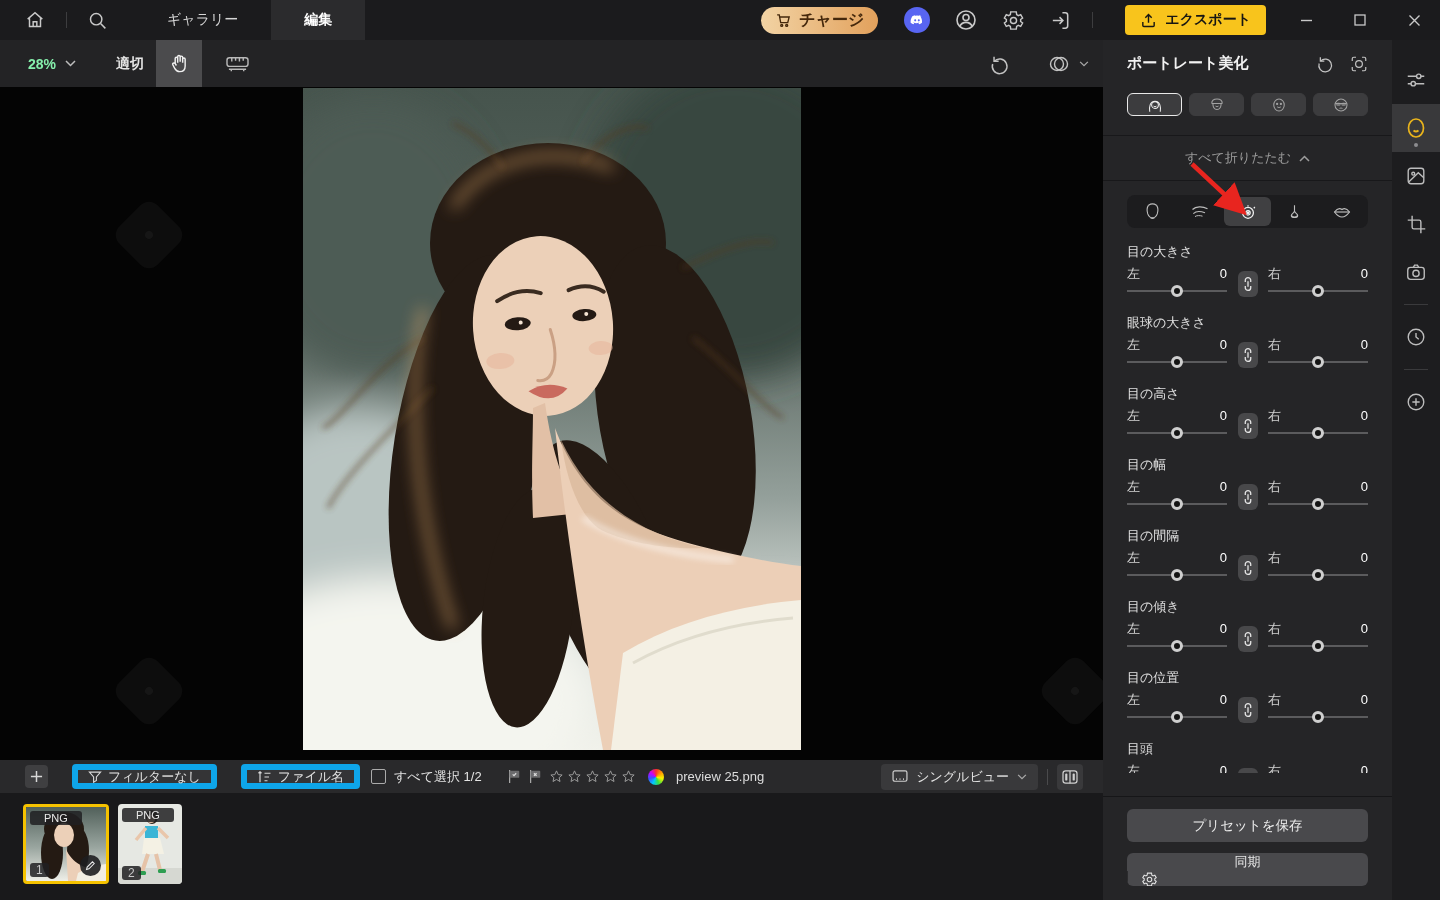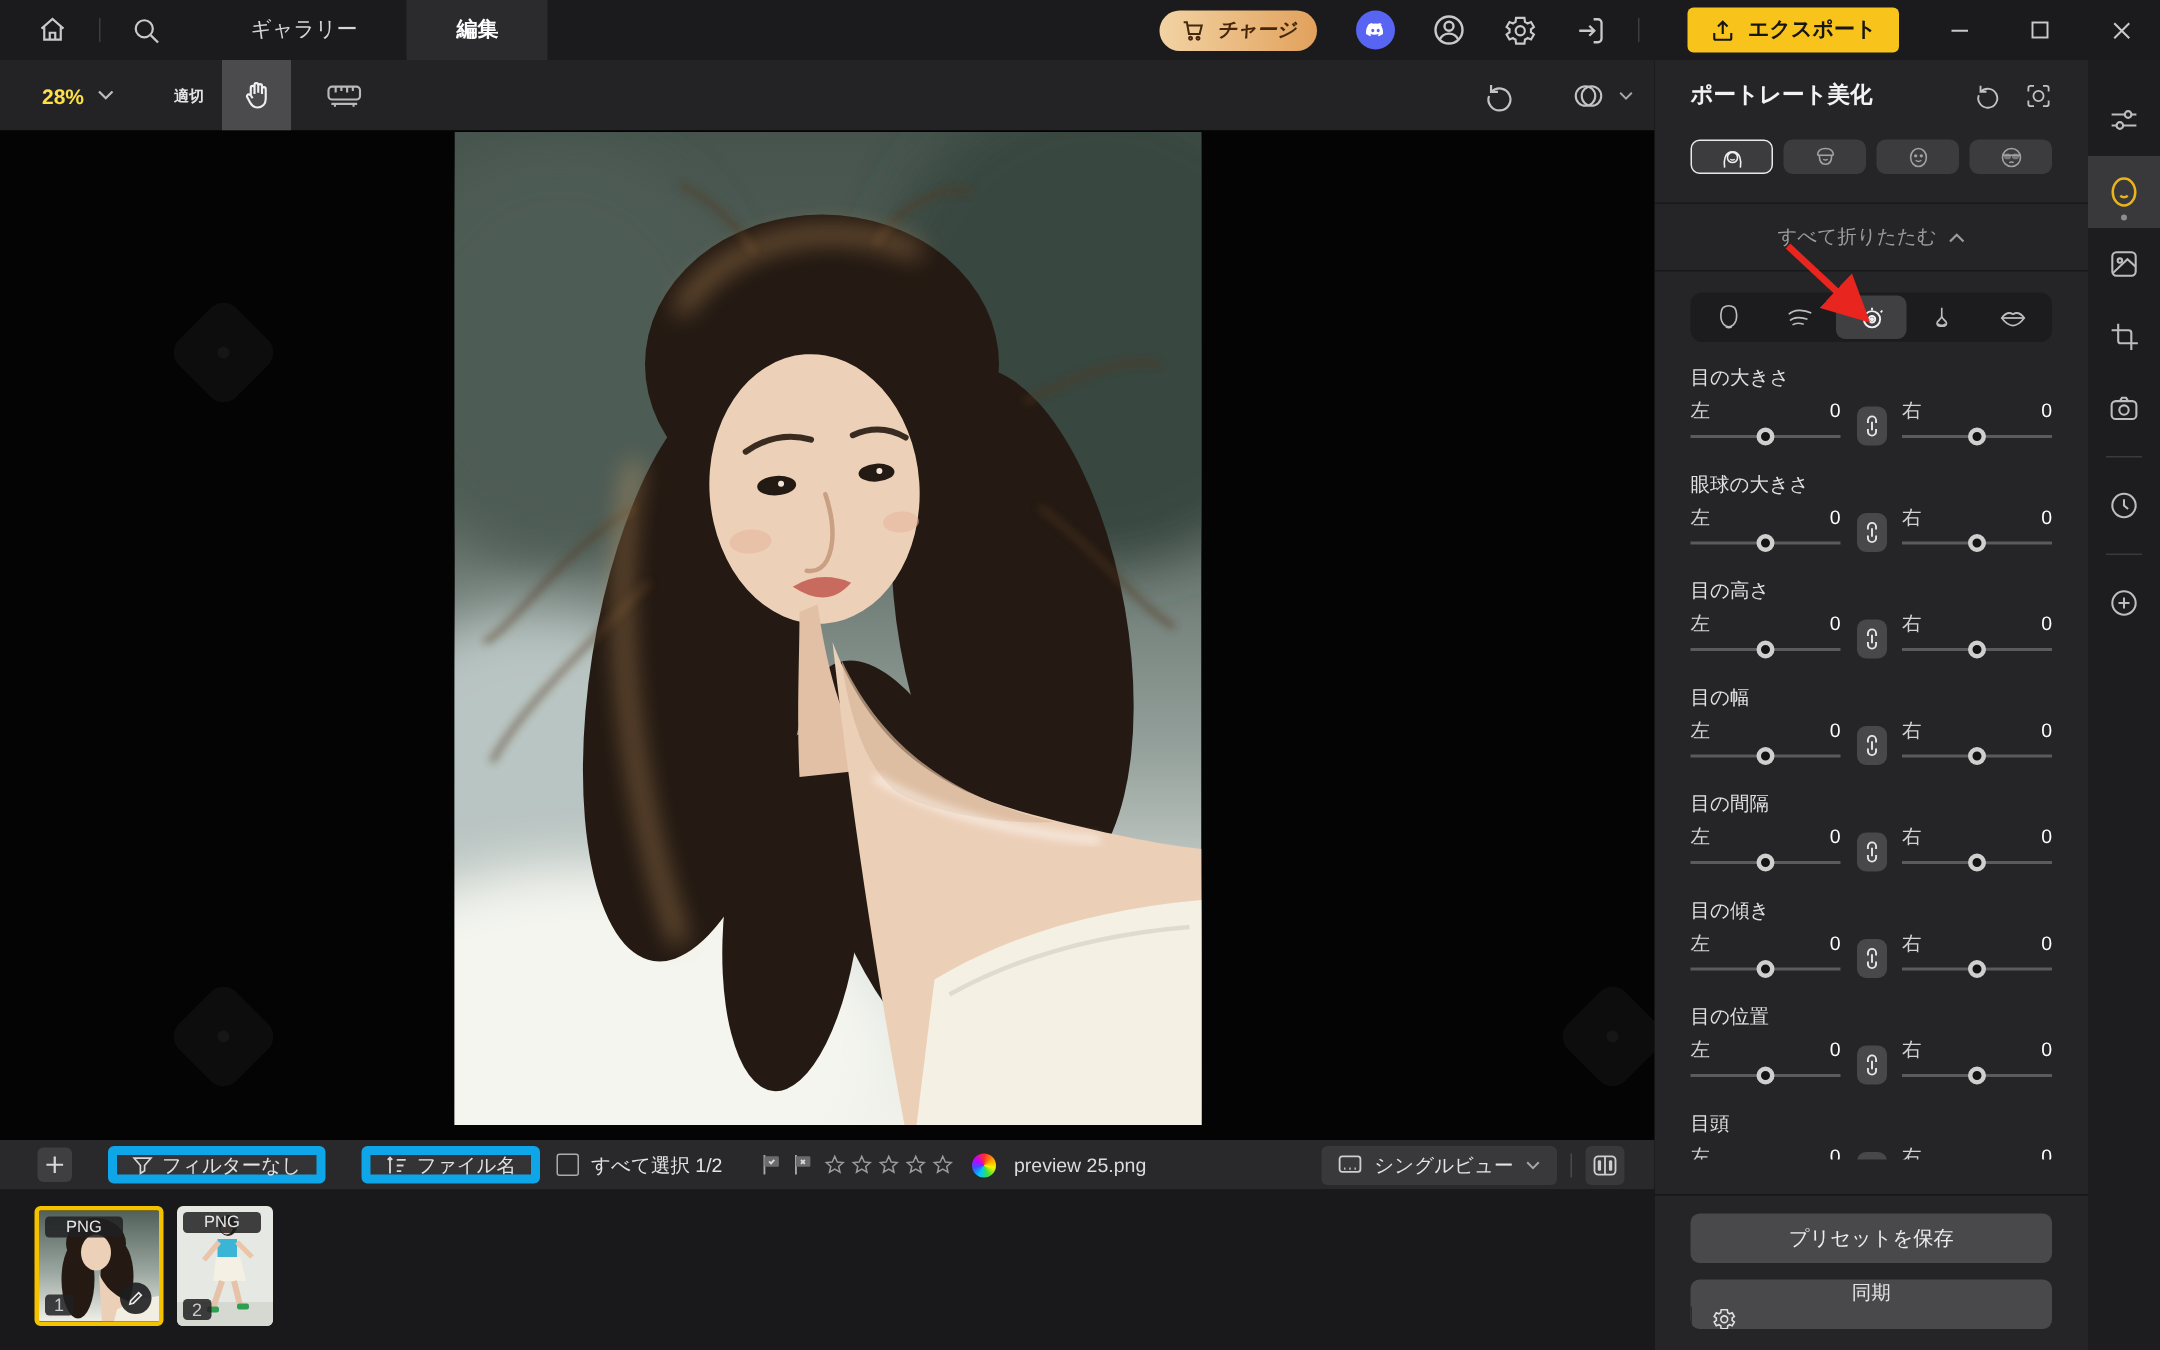--- a/index.html
+++ b/index.html
@@ -12,40 +12,40 @@
   .tb-left { display:flex; align-items:center; height:100%; }
   .icon-btn { display:flex; align-items:center; justify-content:center; cursor:pointer; }
   .tb-home { margin-left:24px; }
   .v-div { width:1px; height:16px; background:#3d3d3f; margin:0 20px; }
   .tb-search { margin-right:26px; }
   .tab { height:40px; display:flex; align-items:center; padding:0 33px; font-size:14px; color:#d6d6d6; cursor:pointer; }
   .tab.active { background:#2b2b2d; color:#fff; font-weight:bold; }
   .tb-right { margin-left:auto; display:flex; align-items:center; height:100%; }
   .charge-pill { display:flex; align-items:center; gap:7px; height:27px; padding:0 14px;
     border-radius:14px; background:linear-gradient(90deg,#f2d3a4,#e2a15c); color:#45280c;
-    font-weight:bold; font-size:13px; cursor:pointer;font-style:italic; }
+    font-weight:bold; font-size:16px; cursor:pointer; }
   .discord { width:26px; height:26px; border-radius:50%; background:#5865f2; display:flex;
     align-items:center; justify-content:center; margin-left:26px; cursor:pointer; }
   .tb-ic { margin-left:24px; cursor:pointer; }
   .export-btn { display:flex; align-items:center; gap:8px; height:30px; padding:0 15px;
     border-radius:4px; background:#f8c41c; color:#161613; font-weight:bold; font-size:14px;
     margin-left:20px; cursor:pointer; }
   .win-btn { width:28px; margin-left:26px; color:#c9c9c9; font-size:15px; display:flex;
     align-items:center; justify-content:center; cursor:pointer; }
   .win-btn.close { margin-right:12px; }
 
   
   .content { display:flex; height:860px; }
   .left-col { width:1103px; display:flex; flex-direction:column; }
 
   
   .toolbar { height:47px; background:#232325; display:flex; align-items:center; flex:0 0 auto; }
   .zoom-box { display:flex; align-items:center; gap:9px; margin-left:28px; font-weight:bold;
-    font-size:14px; color:#fde047; cursor:pointer; }
-  .fit-label { margin-left:40px; font-weight:bold; font-size:10px; cursor:pointer; }
+    font-size:14px; color:#86efac; cursor:pointer; }
+  .fit-label { margin-left:40px; font-weight:bold; font-size:14px; cursor:pointer; }
   .tool-cell { height:47px; width:46px; display:flex; align-items:center; justify-content:center;
     margin-left:12px; cursor:pointer; }
   .tool-cell.active { background:#4b4b4d; }
   .toolbar-right { margin-left:auto; display:flex; align-items:center; gap:36px; margin-right:14px; }
   .cmp-group { display:flex; align-items:center; gap:8px; cursor:pointer; }
 
   
   .canvas { flex:1; background:#040404; position:relative; overflow:hidden; }
   .photo { position:absolute; left:303px; top:1px; width:498px; height:662px; }
   .wm { position:absolute; width:54px; height:54px; border-radius:12px; transform:rotate(45deg);

